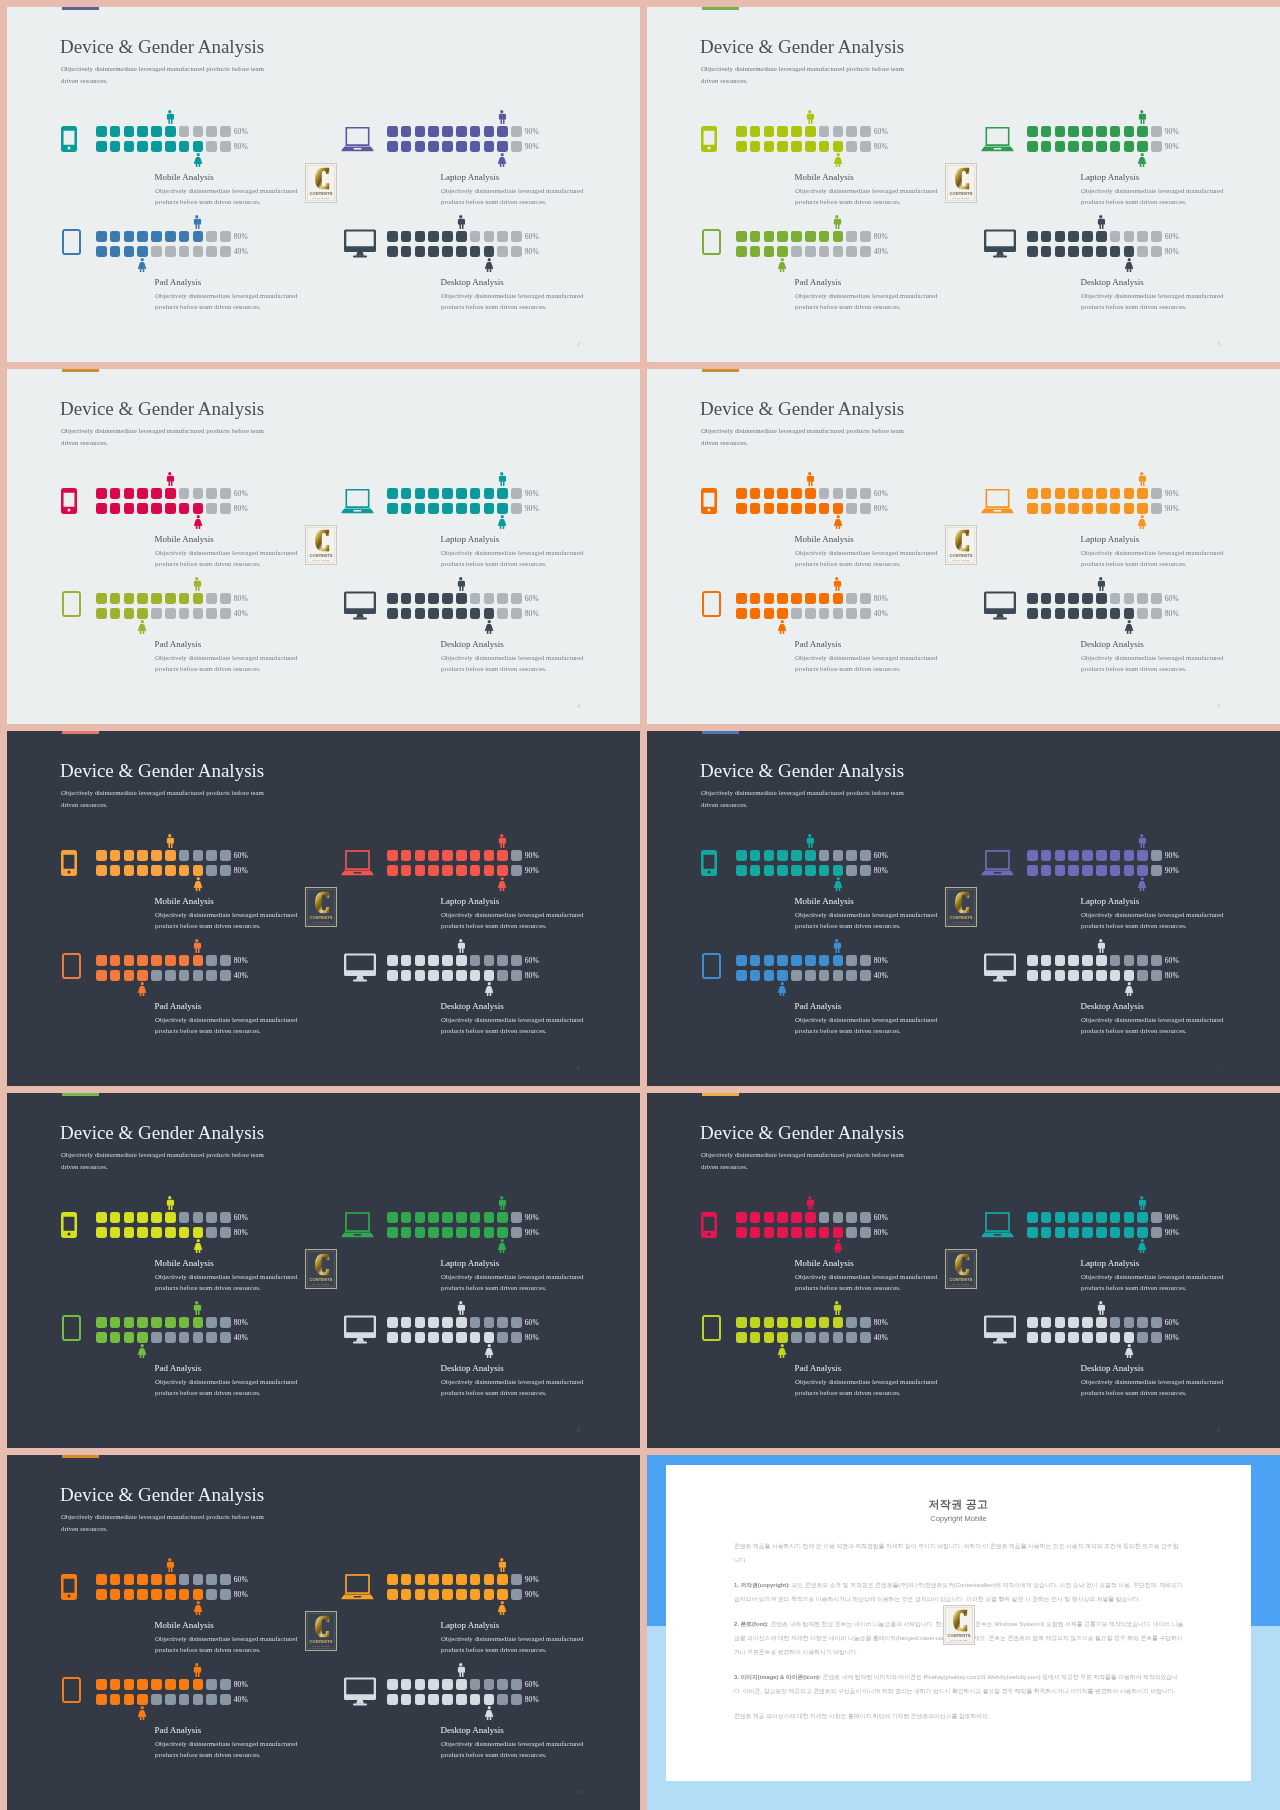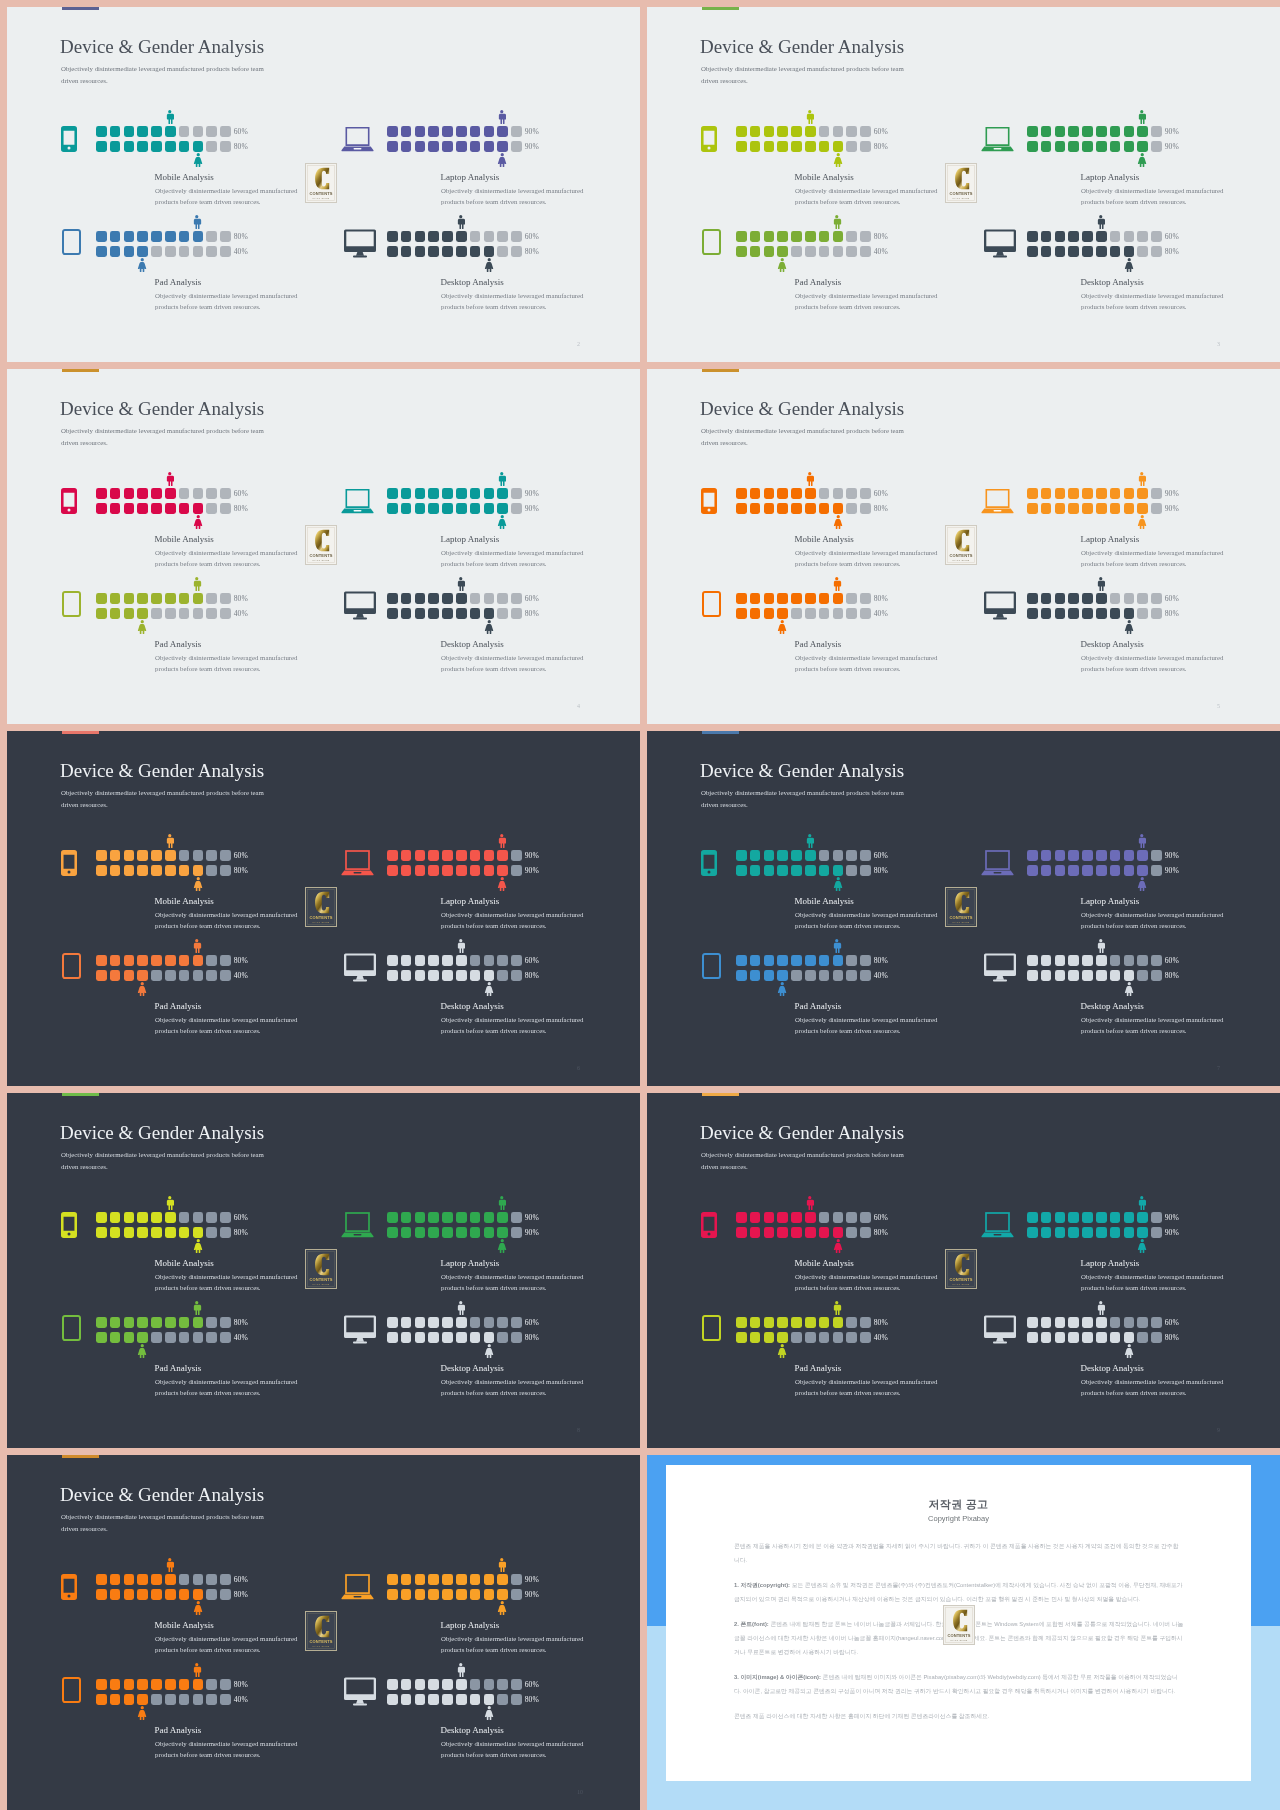--- a/index.html
+++ b/index.html
@@ -1715,21 +1715,21 @@
   <path fill="#d6dce2" d="M5.25 3.75 c-1.78 0 -2.52 0.85 -2.94 2.22 l-1.42 4.45 c-0.11 0.36 0.12 0.62 0.5 0.62 h1.06 l0.34 -1.12 v3.52 c0 0.33 0.23 0.56 0.57 0.56 h0.5 c0.33 0 0.56 -0.23 0.56 -0.56 v-2.55 h1.26 v2.55 c0 0.33 0.23 0.56 0.56 0.56 h0.5 c0.34 0 0.57 -0.23 0.57 -0.56 v-3.52 l0.34 1.12 h1.06 c0.38 0 0.61 -0.26 0.5 -0.62 l-1.42 -4.45 c-0.42 -1.37 -1.16 -2.22 -2.94 -2.22 z"></path>
  </svg></div>
       <div class="b-head" style="left:433.5px;top:270px">Desktop Analysis</div>
       <div class="b-body" style="left:434px;top:283px">Objectively disintermediate leveraged manufactured products before team driven resources.</div>
       <div class="slideno">10</div>
     </div>
     <div class="slide cslide">
       <div class="cband"></div>
       <div class="cpaper">
         <div class="ctitle">저작권 공고</div>
-        <div class="csub">Copyright Pixabay</div>
+        <div class="csub">Copyright Mobile</div>
         <div class="cbody">
           <p><b></b><span>콘텐츠 제품을 사용하시기 전에 본 이용 약관과 저작권법을 자세히 읽어 주시기 바랍니다. 귀하가 이 콘텐츠 제품을 사용하는 것은 사용자 계약의 조건에 동의한 것으로 간주합니다.</span></p>
           <p><b>1. 저작권(copyright):</b><span> 모든 콘텐츠의 소유 및 저작권은 콘텐츠몰(주)와 (주)컨텐츠토커(Contentstalker)에 제작사에게 있습니다. 사전 승낙 없이 포괄적 이용, 무단전재, 재배포가 금지되어 있으며 권리 목적으로 이용하시거나 재산상에 이용하는 것은 금지되어 있습니다. 이러한 포괄 행위 발견 시 준하는 민사 및 형사상의 처벌을 받습니다.</span></p>
           <p><b>2. 폰트(font):</b><span> 콘텐츠 내에 탑재된 한글 폰트는 네이버 나눔글꼴과 서체입니다. 한글 외의 모든 폰트는 Windows System에 포함된 서체를 공통으로 제작되었습니다. 네이버 나눔글꼴 라이선스에 대한 자세한 사항은 네이버 나눔글꼴 홈페이지(hangeul.naver.com)를 참조하세요. 폰트는 콘텐츠와 함께 제공되지 않으므로 필요할 경우 해당 폰트를 구입하시거나 무료폰트로 변경하여 사용하시기 바랍니다.</span></p>
           <p><b>3. 이미지(image) &amp; 아이콘(icon):</b><span> 콘텐츠 내에 탑재된 이미지와 아이콘은 Pixabay(pixabay.com)와 Webdiy(webdiy.com) 등에서 제공한 무료 저작물을 이용하여 제작되었습니다. 아이콘, 참고로만 제공되고 콘텐츠의 구성품이 아니며 저작 권리는 귀하가 반드시 확인하시고 필요할 경우 해당을 취득하시거나 이미지를 변경하여 사용하시기 바랍니다.</span></p>
           <p><b></b><span>콘텐츠 제품 라이선스에 대한 자세한 사항은 홈페이지 하단에 기재된 콘텐츠라이선스를 참조하세요.</span></p>
         </div>
        </div>
       <div style="position:absolute;left:296px;top:150px;width:32px;height:40px;"><svg viewBox="0 0 32 40" width="32" height="40">
   <rect x="0.5" y="0.5" width="31" height="39" fill="#f3f2ee" stroke="#cfcbc1" stroke-width="1"></rect>

